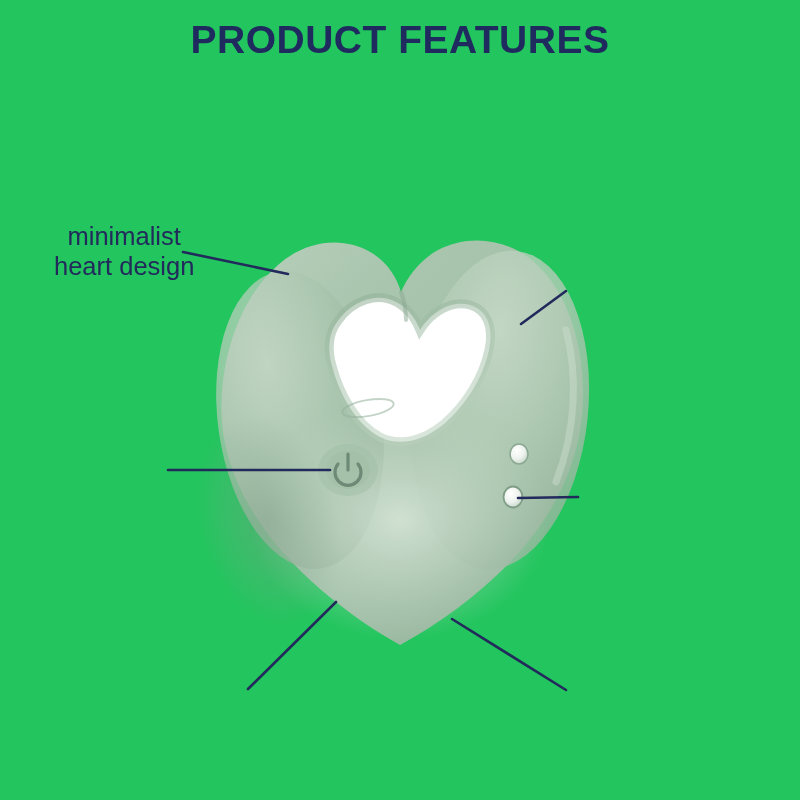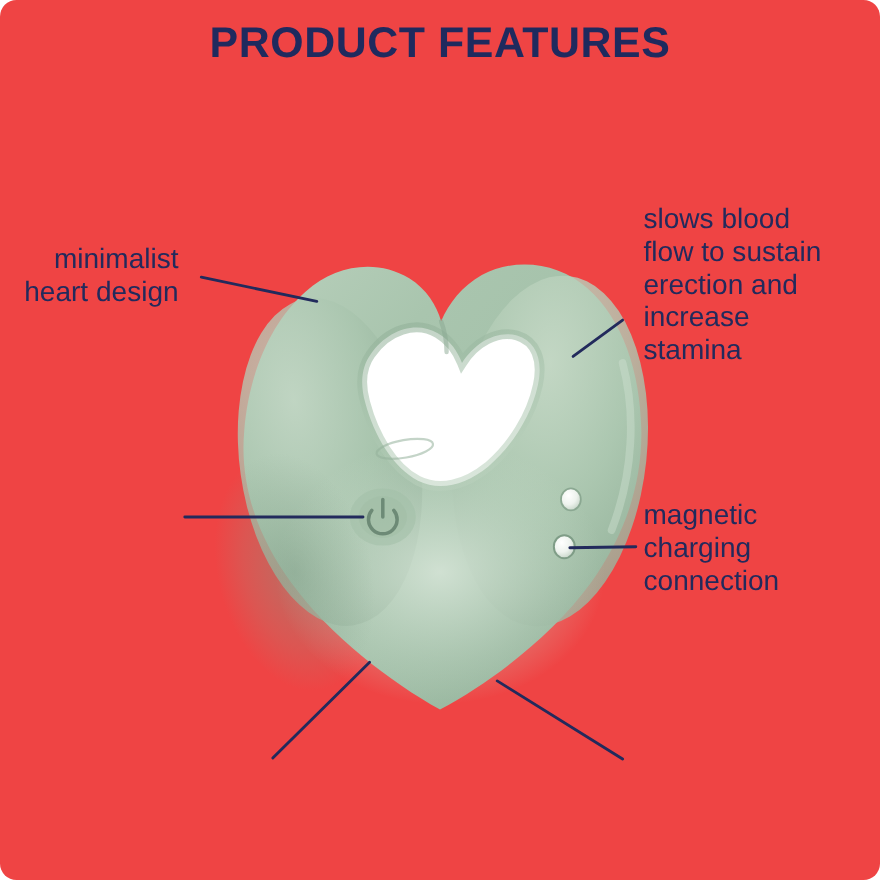--- a/index.html
+++ b/index.html
@@ -4,24 +4,23 @@
 <style>
   html, body {
     margin: 0;
     padding: 0;
     background: #ffffff;
   }
   #page {
     position: relative;
     width: 800px;
     height: 800px;
-    background: #ef4444;
+    background: #22c55e;
     overflow: hidden;
     font-family: "Liberation Sans", sans-serif;
-    border-radius: 15px;
   }
   #page-title {
     position: absolute;
     top: 18px;
     left: 0;
     width: 800px;
     text-align: center;
     font-size: 39px;
     font-weight: bold;
     letter-spacing: 0.5px;
@@ -29,21 +28,21 @@
     font-family: "Liberation Sans", sans-serif;
   }
   .callout {
     position: absolute;
     color: #222a5c;
     font-size: 25.5px;
     line-height: 1.17;
     font-family: "Liberation Sans", sans-serif;
     white-space: pre;
   }
-  .callout.left  { text-align: right; }
+  .callout.left  { text-align: center; margin-left: 32px; }
   .callout.right { text-align: left; }
   #product-svg, #leaders-svg {
     position: absolute;
     top: 0;
     left: 0;
   }
   #leaders-svg { pointer-events: none; }
 </style>
 </head>
 <body>
@@ -155,26 +154,18 @@
       <line x1="168" y1="470" x2="330" y2="470"></line>
       <line x1="578" y1="497" x2="518" y2="498"></line>
       <line x1="248" y1="689" x2="336" y2="602"></line>
       <line x1="566" y1="690" x2="452" y2="619"></line>
     </g>
   </svg>
 
   <div class="callout left" style="left:22px;  top:222px;">minimalist
 heart design</div>
 
-  <div class="callout right" style="left:585px; top:185px;">slows blood
-flow to sustain
-erection and
-increase
-stamina</div>
 
 
-  <div class="callout right" style="left:585px; top:454px;">magnetic
-charging
-connection</div>
 
 
 
 </div>
 
 </body></html>

